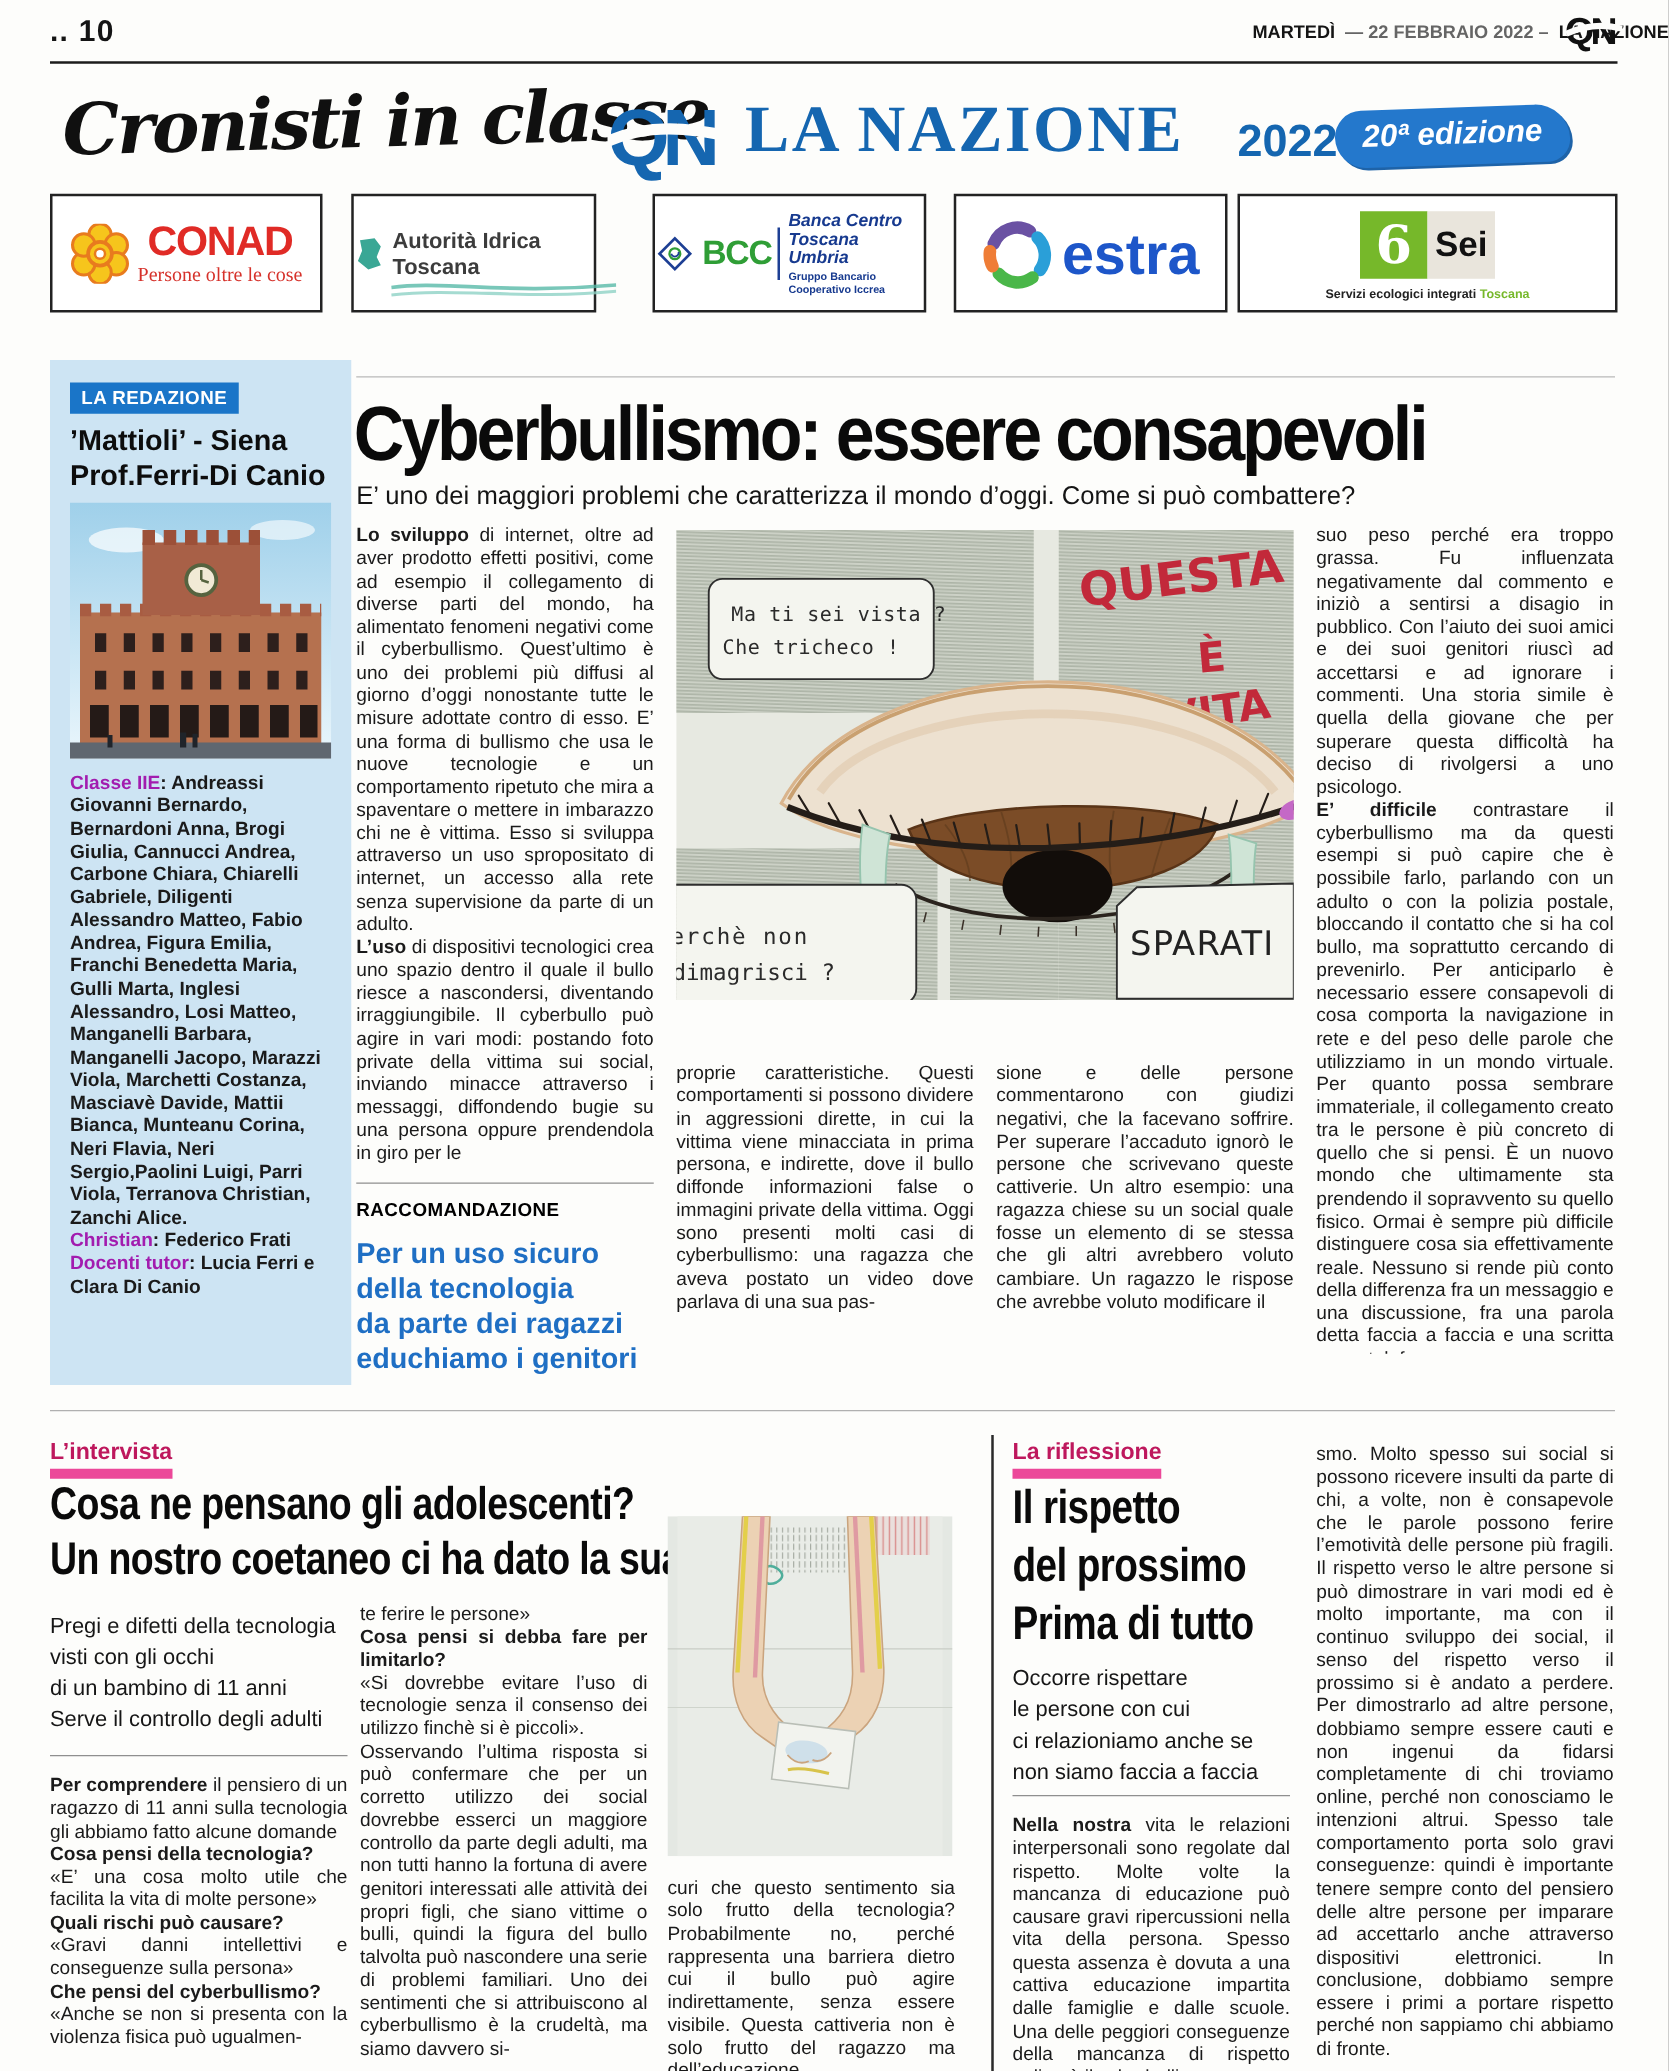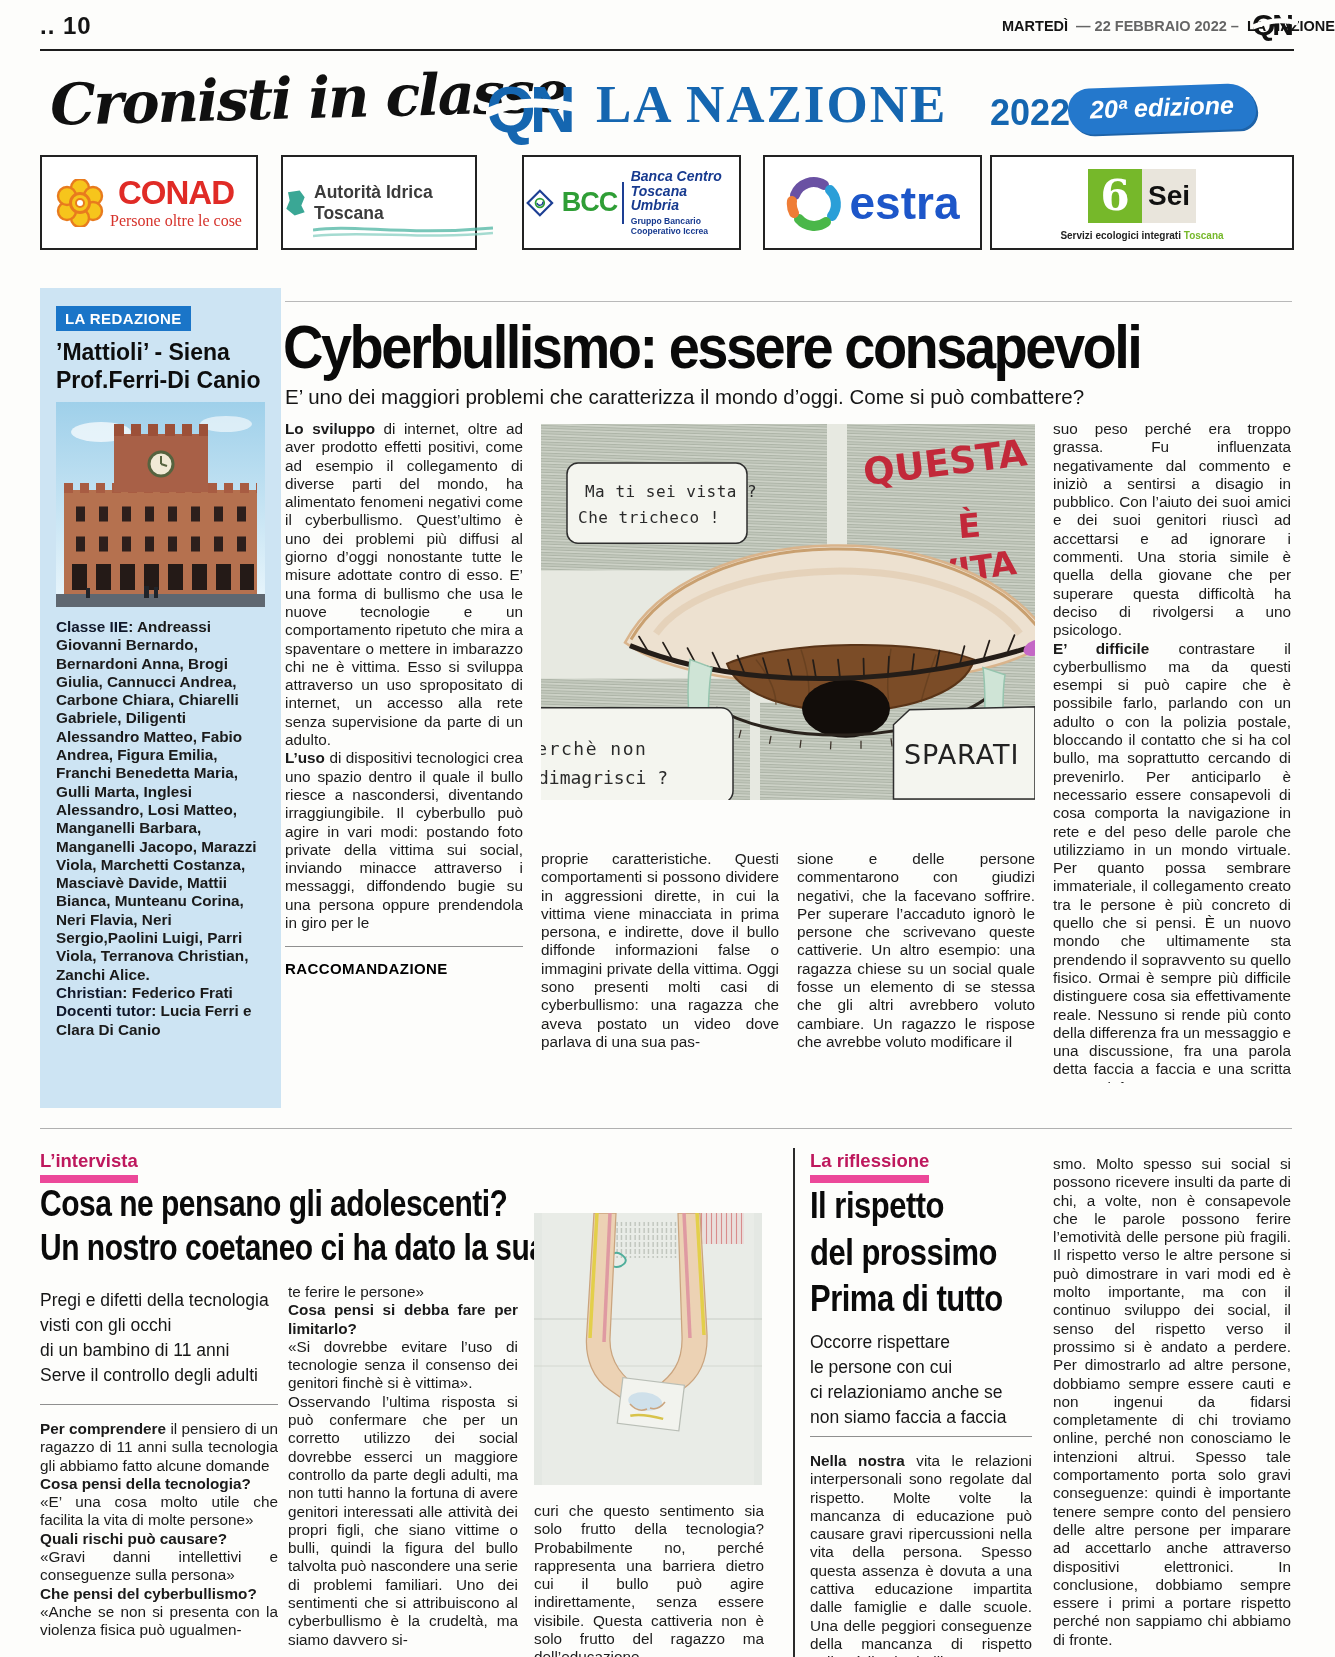--- a/index.html
+++ b/index.html
@@ -50,21 +50,21 @@
   .sei-tag i{ color:#76b82a; font-style:normal;}
 
   
   .sidebar{ left:40px; top:288px; width:241px; height:820px; background:#cde4f3; }
   .red-badge{ left:16px; top:18px; background:#1a75c8; color:#fff; font-weight:bold;
               font-size:15px; padding:4px 9px; letter-spacing:.4px;}
   .school{ left:16px; top:50px; font-size:23px; font-weight:bold; line-height:28px; color:#0d0d0d;}
   .photo{ left:16px; top:114px; }
   .names-box{ left:16px; top:330px; width:209px; font-size:14.6px; line-height:16.9px;
               font-weight:bold; color:#101010; }
-  .names-box b{ color:#0f172a; }
+  .names-box b{ color:#a21caf; }
 
   
   .sidebar .abs{ position:absolute; }
 
   
   .art-rule{ left:285px; width:1007px; top:301px; border-top:1px solid #b9b9b9;}
   .headline{ left:283px; top:311px; width:1015px; font-size:56px; font-weight:bold;
              letter-spacing:-2.5px; color:#0a0a0a; transform:scaleY(1.1); transform-origin:left top;
              white-space:nowrap;}
   .standfirst{ left:285px; top:385px; width:1007px; font-size:20.5px; color:#151515;}
@@ -235,20 +235,26 @@
 
   <div class="abs art-rule"></div>
   <h1 class="abs headline">Cyberbullismo: essere consapevoli</h1>
   <div class="abs standfirst">E’ uno dei maggiori problemi che caratterizza il mondo d’oggi. Come si può combattere?</div>
 
   <div class="abs col1 bt">
     <p><b>Lo sviluppo</b><span> di internet, oltre ad aver prodotto effetti positivi, come ad esempio il collegamento di diverse parti del mondo, ha alimentato fenomeni negativi come il cyberbullismo. Quest’ultimo è uno dei problemi più diffusi al giorno d’oggi nonostante tutte le misure adottate contro di esso. E’ una forma di bullismo che usa le nuove tecnologie e un comportamento ripetuto che mira a spaventare o mettere in imbarazzo chi ne è vittima. Esso si sviluppa attraverso un uso spropositato di internet, un accesso alla rete senza supervisione da parte di un adulto.</span></p>
     <p><b>L’uso</b><span> di dispositivi tecnologici crea uno spazio dentro il quale il bullo riesce a nascondersi, diventando irraggiungibile. Il cyberbullo può agire in vari modi: postando foto private della vittima sui social, inviando minacce attraverso i messaggi, diffondendo bugie su una persona oppure prendendola in giro per le</span></p>
     <div class="racc-rule"></div>
     <div class="racc-label">RACCOMANDAZIONE</div>
+    <div class="racc-text">
+      <div>Per un uso sicuro</div>
+      <div>della tecnologia</div>
+      <div>da parte dei ragazzi</div>
+      <div>educhiamo i genitori</div>
+    </div>
   </div>
 
   <svg class="abs art-img" viewBox="0 0 988 750" preserveAspectRatio="none">
     <defs>
       <pattern id="pz" width="16" height="11" patternUnits="userSpaceOnUse" patternTransform="rotate(2)">
         <rect width="16" height="11" fill="#ccd1c6"></rect>
         <path d="M0,3 H16 M0,8 H16" stroke="#a3ab9d" stroke-width="1.8"></path>
       </pattern>
     </defs>
     <rect width="988" height="750" fill="#e7e9e1"></rect>
@@ -358,21 +364,21 @@
     <p>«E’ una cosa molto utile che facilita la vita di molte persone»</p>
     <p class="q">Quali rischi può causare?</p>
     <p>«Gravi danni intellettivi e conseguenze sulla persona»</p>
     <p class="q">Che pensi del cyberbullismo?</p>
     <p>«Anche se non si presenta con la violenza fisica può ugualmen-</p>
   </div>
 
   <div class="abs int-col2 bt">
     <p>te ferire le persone»</p>
     <p class="q">Cosa pensi si debba fare per limitarlo?</p>
-    <p>«Si dovrebbe evitare l’uso di tecnologie senza il consenso dei genitori finchè si è vittima».</p>
+    <p>«Si dovrebbe evitare l’uso di tecnologie senza il consenso dei utilizzo finchè si è piccoli».</p>
     <p>Osservando l’ultima risposta si può confermare che per un corretto utilizzo dei social dovrebbe esserci un maggiore controllo da parte degli adulti, ma non tutti hanno la fortuna di avere genitori interessati alle attività dei propri figli, che siano vittime o bulli, quindi la figura del bullo talvolta può nascondere una serie di problemi familiari. Uno dei sentimenti che si attribuiscono al cyberbullismo è la crudeltà, ma siamo davvero si-</p>
   </div>
 
   <svg class="abs int-img" viewBox="0 0 456 544" preserveAspectRatio="none">
     <defs>
       <pattern id="hatchv" width="9" height="14" patternUnits="userSpaceOnUse">
         <rect width="9" height="14" fill="#e9ece7"></rect>
         <line x1="4" y1="2" x2="4" y2="12" stroke="#9aa096" stroke-width="1.6"></line>
       </pattern>
       <pattern id="pinkv" width="10" height="16" patternUnits="userSpaceOnUse">

